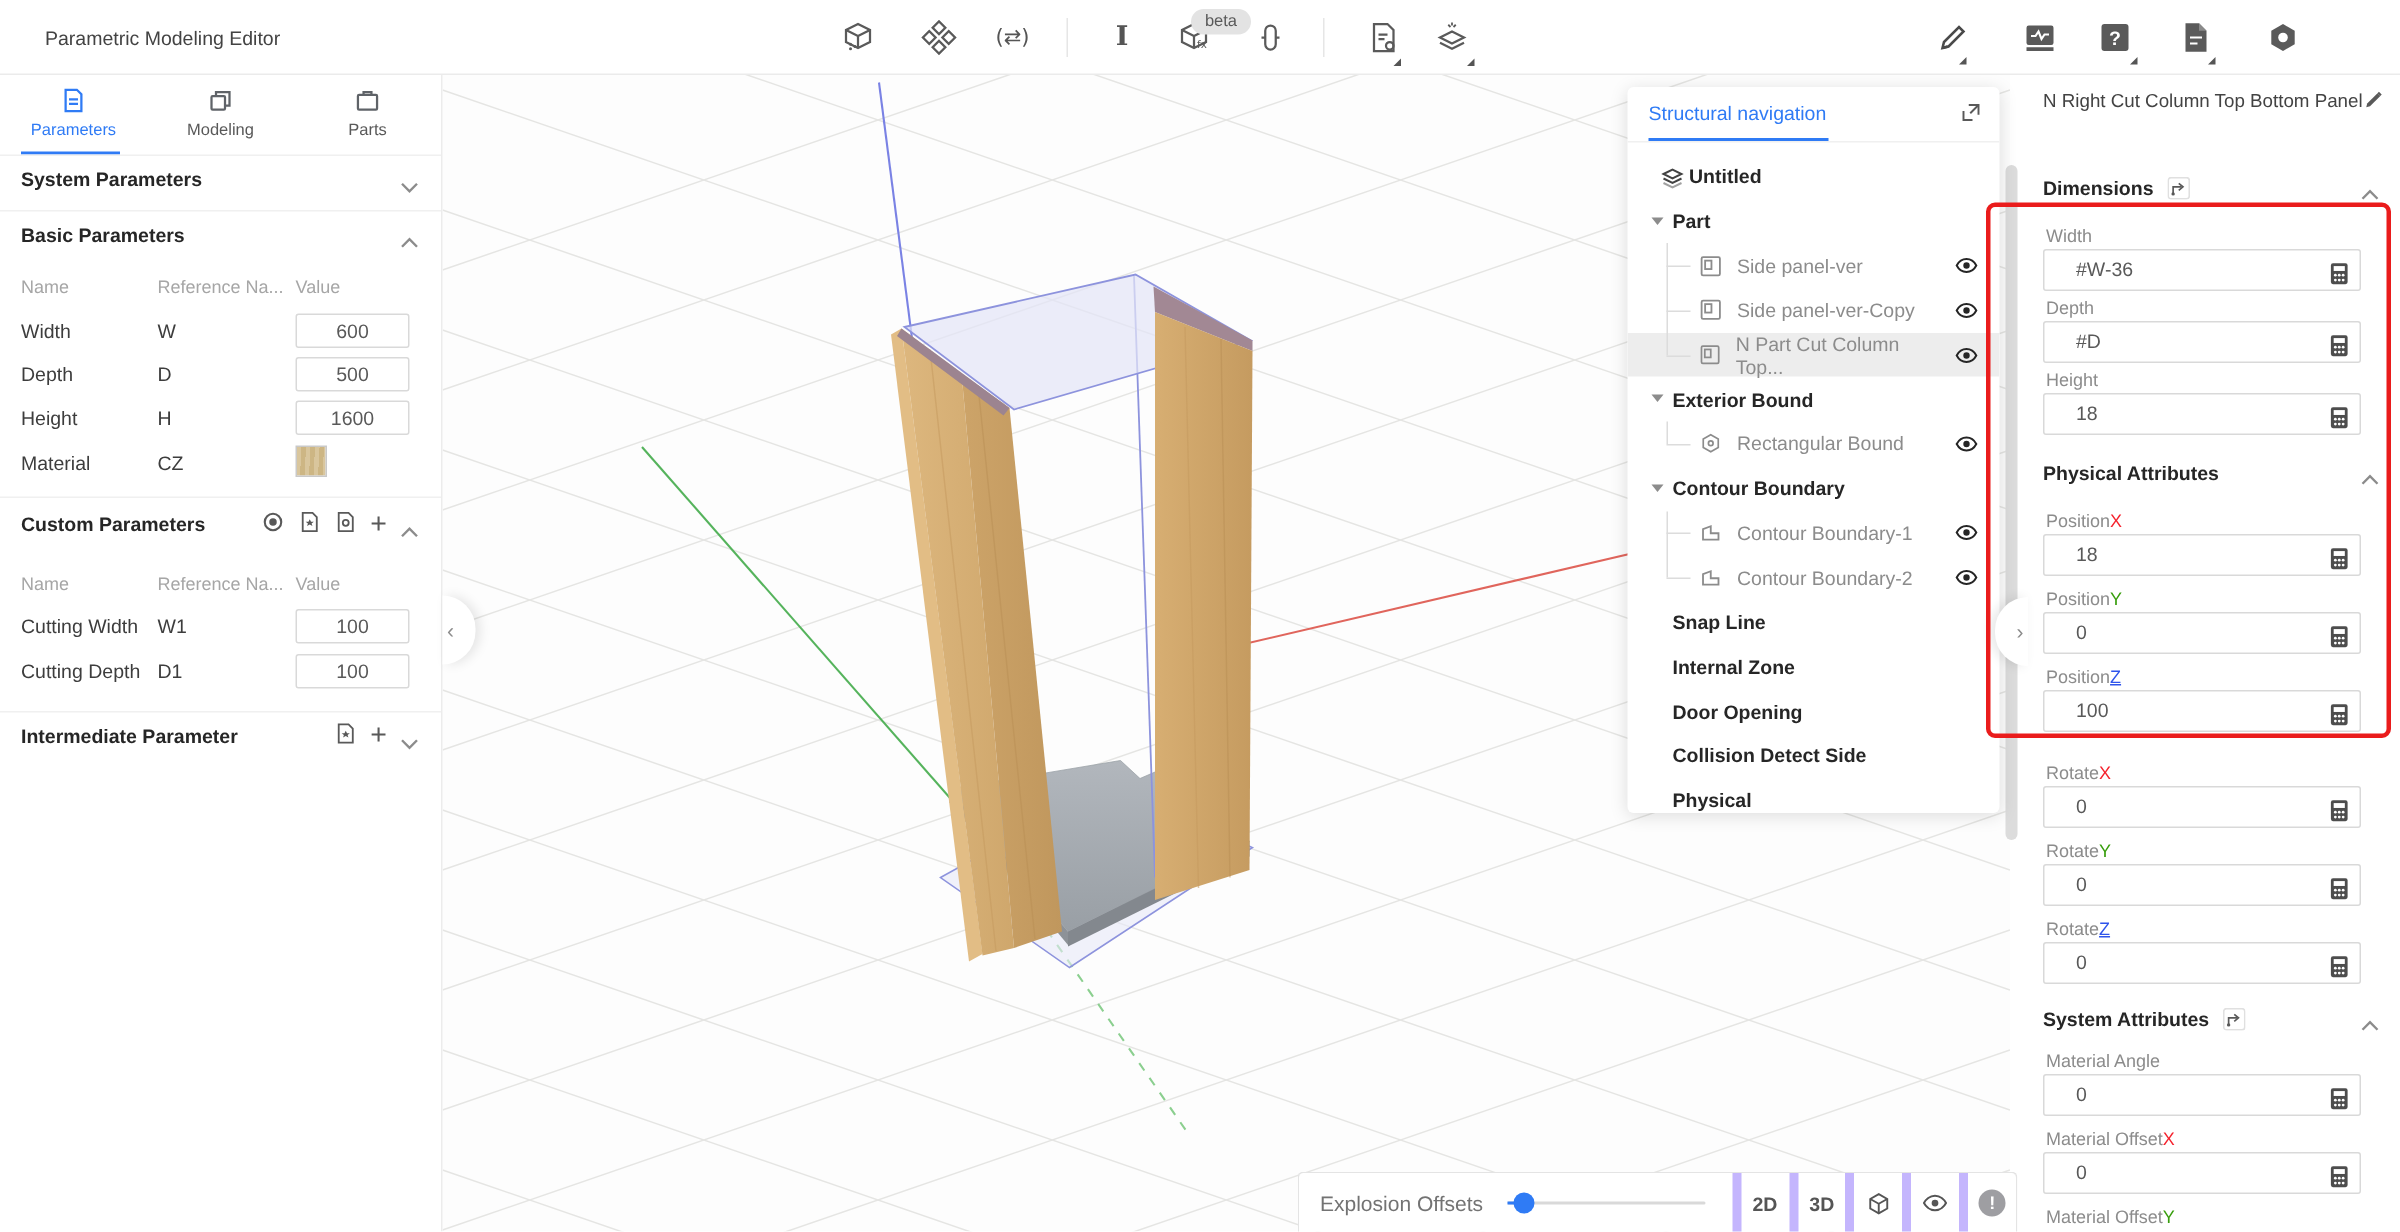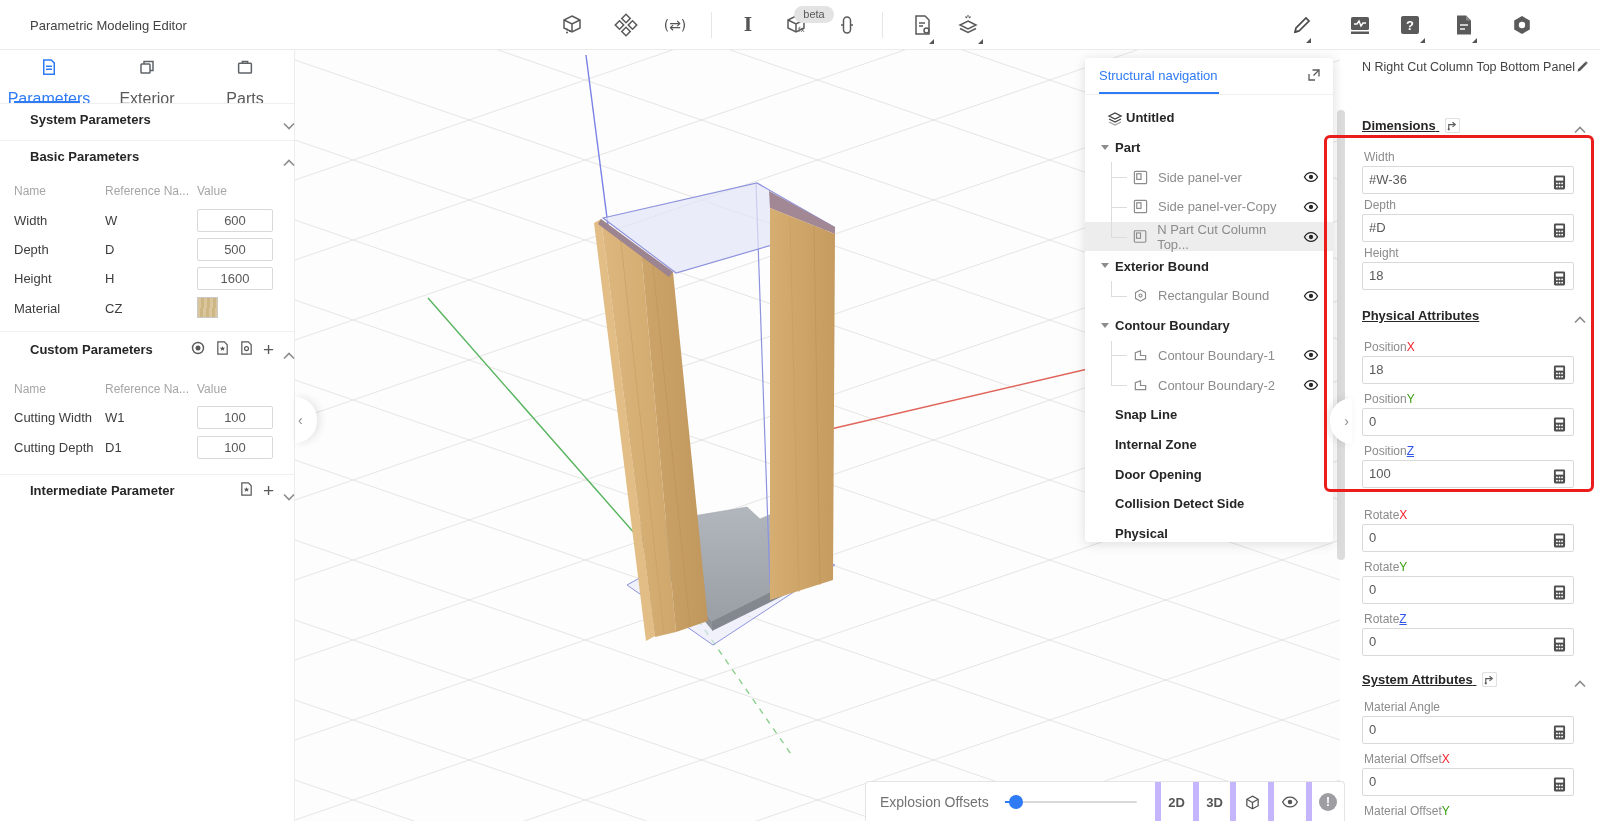--- a/index.html
+++ b/index.html
@@ -18,24 +18,24 @@
   .caret { position:absolute; width:0; height:0; border-left:5px solid transparent; border-bottom:5px solid #555; }
   .glyph-swap { font-family:"DejaVu Sans", sans-serif; font-size:14px; line-height:24px; color:#555; }
   .glyph-beam { font-family:"DejaVu Serif", serif; font-size:18px; font-weight:bold; line-height:24px; color:#555; }
 
   
   .left-panel { position:absolute; left:0; top:50px; width:295px; height:771px; background:#fff;
     border-right:1px solid #ececec; z-index:10; }
   .lp-divider { position:absolute; left:0; width:100%; height:1px; background:#f0f0f0; }
   .tabs { position:absolute; left:0; top:0; width:100%; height:52px; display:flex; }
   .tab { flex:1; text-align:center; padding-top:8px; cursor:pointer; position:relative; }
-  .tab .t-label { display:block; font-size:16px; color:#595959; margin-top:10px; }
+  .tab .t-label { display:block; font-size:11px; color:#595959; margin-top:0; }
   .tab.active .t-label { color:#2f7bf5; }
   .tab.active .underline { position:absolute; left:14px; right:18px; bottom:-1px; height:2px; background:#2f7bf5; }
-  .lp-sec-row { position:absolute; left:16px; width:100%; height:20px; }
+  .lp-sec-row { position:absolute; left:0; width:100%; height:20px; }
   .lp-sec-title { position:absolute; left:14px; font-size:13px; font-weight:600; color:#262626; }
   .chev { position:absolute; right:15px; top:4px; }
   .col-headers { position:absolute; left:0; width:100%; font-size:12px; color:#a6a6a6; }
   .ch-name { position:absolute; left:14px; } .ch-ref { position:absolute; left:105px; } .ch-val { position:absolute; left:197px; }
   .p-row { position:absolute; left:0; width:100%; height:24px; font-size:13px; color:#3d3d3d; }
   .p-name { position:absolute; left:14px; top:4px; } .p-ref { position:absolute; left:105px; top:4px; }
   .p-input { position:absolute; left:197px; top:0; width:76px; height:23px; border:1px solid #d9d9d9;
     border-radius:2px; font-size:13px; color:#595959; text-align:center; line-height:21px; background:#fff; }
   .swatch { position:absolute; left:197px; top:0; width:21px; height:21px; border:1px solid #c9c9c9;
     background:repeating-linear-gradient(93deg,#d9c69d 0 3px,#cdb684 3px 6px); }
@@ -79,26 +79,26 @@
   .t-item .eye { margin-left:auto; margin-right:14px; display:flex; }
 
   
   .right-panel { position:absolute; left:1348px; top:50px; width:252px; height:771px; background:#fff; z-index:8; }
   .rp-scrollbar { position:absolute; left:-11px; top:60px; width:8px; height:450px; background:#dcdcdc; border-radius:4px; }
   .rp-title { position:absolute; left:14px; top:10px; width:224px; font-size:12.5px; color:#434343; white-space:nowrap; }
   .rp-edit { position:absolute; right:10px; top:9px; color:#595959; }
   .rp-dropdown { position:absolute; left:14px; top:33px; width:212px; height:26px; border:1px solid #d9d9d9;
     border-radius:2px; font-size:13px; color:#595959; line-height:24px; padding-left:10px; background:#fff; }
   .rp-dd-chev { position:absolute; right:8px; top:9px; }
-  .rp-sec { position:absolute; left:14px; width:224px; height:20px; font-size:13px; font-weight:600; color:#262626;text-decoration:underline; }
+  .rp-sec { position:absolute; left:14px; width:224px; height:20px; font-size:13px; font-weight:600; color:#262626; }
   .rp-sec .flow-ic { margin-left:6px; vertical-align:-3px; color:#595959; }
   .rp-sec .chev { right:0; top:4px; }
   .rfield-label { position:absolute; left:16px; font-size:12px; color:#8c8c8c; }
   .rfield-input { position:absolute; left:14px; width:212px; height:28px; border:1px solid #d9d9d9;
-    border-radius:2px; background:#fff; font-size:13px; color:#595959; line-height:26px; padding-left:6px; }
+    border-radius:2px; background:#fff; font-size:13px; color:#595959; line-height:26px; padding-left:21px; }
   .rfield-input .calc { position:absolute; right:7px; top:6px; }
   .ax { font-size:12px; } .ax.x { color:#f5222d; } .ax.y { color:#389e0d; } .ax.z { color:#2f54eb; }
   .ax.u { text-decoration:underline; }
 
   
   .red-annotation { position:absolute; left:1324px; top:135px; width:270px; height:357px;
     border:3px solid #ea1c1c; border-radius:6px; z-index:50; pointer-events:none; }
   .edge-bubble { position:absolute; width:22px; height:46px; background:#fff; z-index:15;
     display:flex; align-items:center; color:#8c8c8c; font-size:14px; }
   .bubble-left { left:295px; top:397px; border-radius:0 23px 23px 0; box-shadow:3px 0 8px rgba(0,0,0,.10); justify-content:flex-start; padding-left:3px; }
@@ -292,21 +292,21 @@
             <line x1="8" y1="15" x2="16" y2="15"></line>
           </svg>
         <span class="t-label">Parameters</span>
         <span class="underline"></span>
       </div>
       <div class="tab">
         <svg width="18" height="18" viewBox="0 0 24 24" fill="none" stroke="#5f6368" stroke-width="2">
           <rect x="4" y="8" width="12" height="12" rx="1"></rect>
             <path d="M8 8 V4.5 H20 V16.5 H16"></path>
           </svg>
-        <span class="t-label">Exterior</span>
+        <span class="t-label">Modeling</span>
       </div>
       <div class="tab">
         <svg width="18" height="18" viewBox="0 0 24 24" fill="none" stroke="#5f6368" stroke-width="2">
           <rect x="3.5" y="7" width="17" height="13" rx="1"></rect>
             <path d="M8.5 7 V4.5 H15.5 V7"></path>
           </svg>
         <span class="t-label">Parts</span>
       </div>
     </div>
     <div class="lp-divider" style="top:53px"></div>

